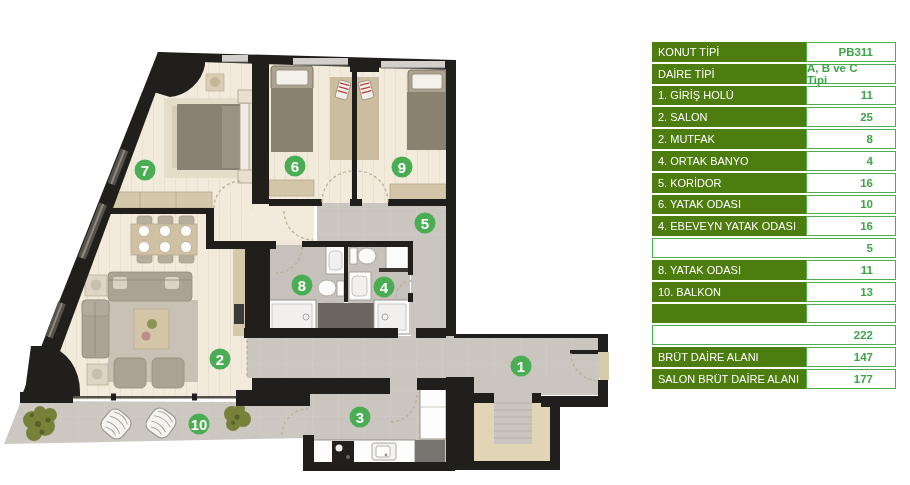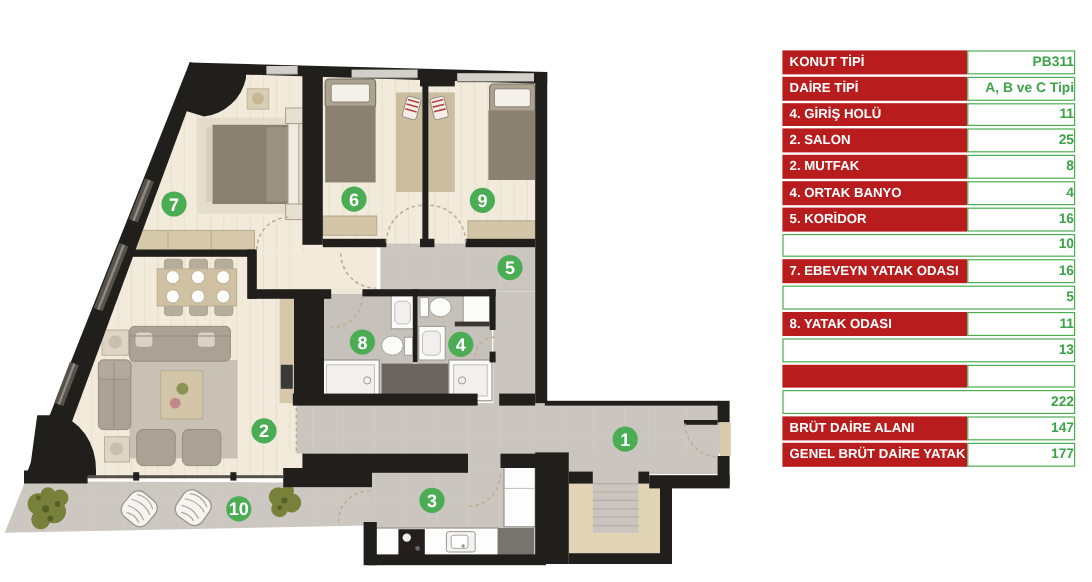--- a/index.html
+++ b/index.html
@@ -1,24 +1,24 @@
 <!DOCTYPE html>
 <html><head>
 <meta charset="utf-8">
 <style>
 html,body{margin:0;padding:0;background:#fff;width:910px;height:485px;overflow:hidden;
 font-family:"Liberation Sans",sans-serif;}
 #stage{position:relative;width:910px;height:485px;}
 #plan{position:absolute;left:0;top:0;}
 #tbl{position:absolute;left:652px;top:42px;width:244px;}
 .row{display:flex;height:19.8px;margin-bottom:2px;}
-.l{box-sizing:border-box;width:154px;background:#b91c1c;color:#fff;font-size:11px;font-weight:bold;
+.l{box-sizing:border-box;width:154px;background:#4d7c0f;color:#fff;font-size:11px;font-weight:normal;
 display:flex;align-items:center;padding-left:6px;letter-spacing:0px;}
 .r{box-sizing:border-box;flex:1;border:1.6px solid #4cae51;color:#3ea44a;font-size:11.5px;font-weight:bold;
-display:flex;align-items:center;justify-content:flex-end;padding-right:0;}
+display:flex;align-items:center;justify-content:flex-end;padding-right:22px;}
 </style>
 </head>
 <body>
 <div id="stage">
 
 <svg id="plan" width="650" height="485" viewBox="0 0 650 485" xmlns="http://www.w3.org/2000/svg">
 <defs>
 <pattern id="plank" width="11" height="60" patternUnits="userSpaceOnUse">
 <rect width="11" height="60" fill="none"></rect>
 <line x1="10.5" y1="0" x2="10.5" y2="60" stroke="#e9e0cf" stroke-width="1"></line>
@@ -416,21 +416,21 @@
         <div class="r">PB311</div>
       </div>
 
 
 <div class="row">
         <div class="l">DAİRE TİPİ</div>
         <div class="r">A, B ve C Tipi</div>
       </div>
 
 <div class="row">
-        <div class="l">4. GİRİŞ HOLÜ</div>
+        <div class="l">1. GİRİŞ HOLÜ</div>
         <div class="r">11</div>
       </div>
 
 <div class="row">
         <div class="l">2. SALON</div>
         <div class="r">25</div>
       </div>
 
 <div class="row">
         <div class="l">2. MUTFAK</div>
@@ -441,53 +441,55 @@
         <div class="l">4. ORTAK BANYO</div>
         <div class="r">4</div>
       </div>
 
 <div class="row">
         <div class="l">5. KORİDOR</div>
         <div class="r">16</div>
       </div>
 
 <div class="row">
+        <div class="l">6. YATAK ODASI</div>
         <div class="r">10</div>
       </div>
 
 <div class="row">
-        <div class="l">7. EBEVEYN YATAK ODASI</div>
+        <div class="l">4. EBEVEYN YATAK ODASI</div>
         <div class="r">16</div>
       </div>
 
 <div class="row">
         <div class="r">5</div>
       </div>
 
 <div class="row">
         <div class="l">8. YATAK ODASI</div>
         <div class="r">11</div>
       </div>
 
 <div class="row">
+        <div class="l">10. BALKON</div>
         <div class="r">13</div>
       </div>
 
 <div class="row">
         <div class="l"></div>
         <div class="r"></div>
       </div>
 
 <div class="row">
         <div class="r">222</div>
       </div>
 
 <div class="row">
         <div class="l">BRÜT DAİRE ALANI</div>
         <div class="r">147</div>
       </div>
 
 <div class="row">
-        <div class="l">GENEL BRÜT DAİRE YATAK</div>
+        <div class="l">SALON BRÜT DAİRE ALANI</div>
         <div class="r">177</div>
       </div>
 </div>
 </div>
 
 </body></html>

